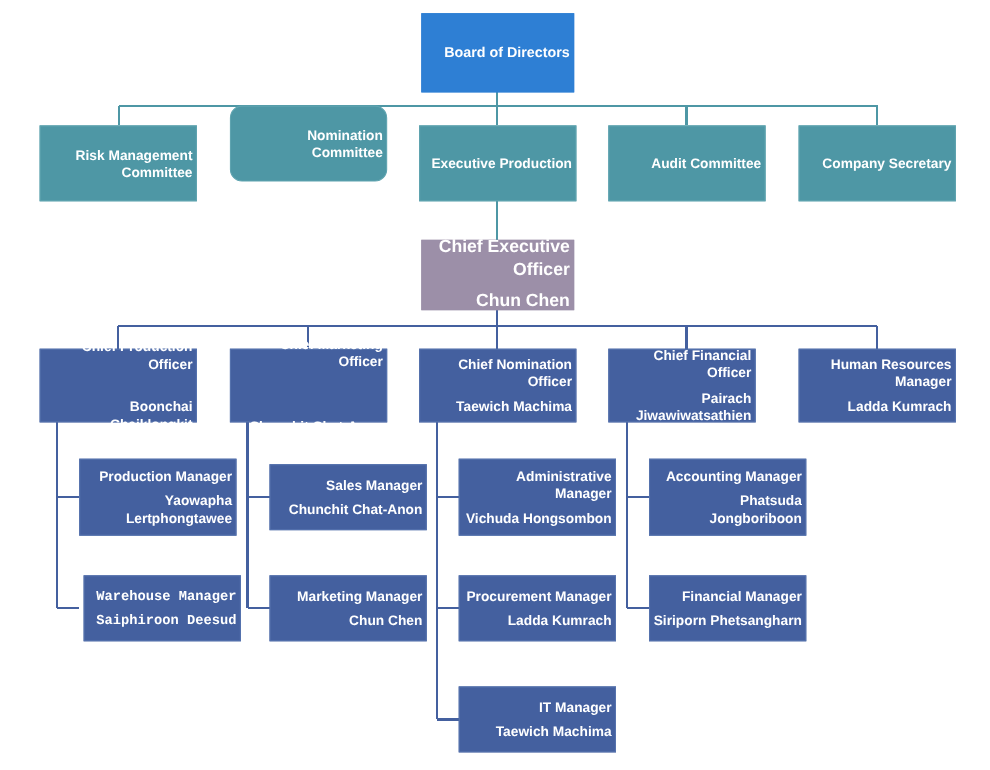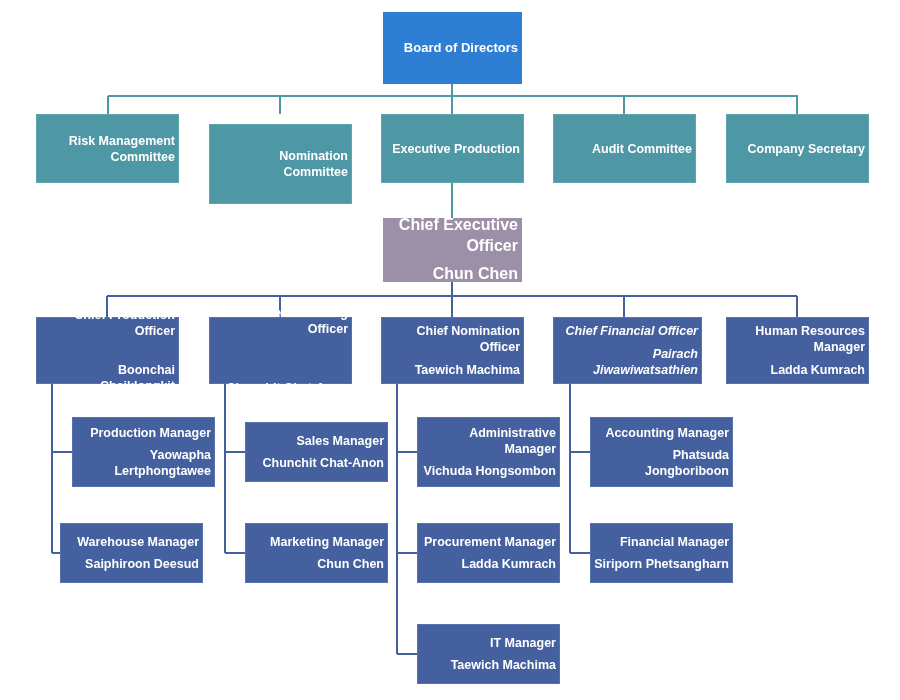--- a/index.html
+++ b/index.html
@@ -127,21 +127,21 @@
   </svg>
 
   <div class="node n-board" style="left:383px; top:12px; width:139px; height:72px;">
     <span class="title">Board of Directors</span>
   </div>
 
   <div class="node n-committee" style="left:36px; top:114px; width:143px; height:69px;">
     <span class="title">Risk Management Committee</span>
   </div>
 
-  <div class="node n-committee" style="left:209px; top:124px; width:143px; height:80px;">
+  <div class="node n-committee" style="left:209px; top:96px; width:143px; height:69px;border-radius:11px;">
     <span class="title">Nomination Committee</span>
   </div>
 
   <div class="node n-committee" style="left:381px; top:114px; width:143px; height:69px;">
     <span class="title">Executive Production</span>
   </div>
 
   <div class="node n-committee" style="left:553px; top:114px; width:143px; height:69px;">
     <span class="title">Audit Committee</span>
   </div>
@@ -163,21 +163,21 @@
   <div class="node n-exec" style="left:209px; top:317px; width:143px; height:67px;gap:36px;">
     <span class="title">Chief Marketing Officer</span>
     <span class="person">Chunchit Chat-Anon</span>
   </div>
 
   <div class="node n-exec" style="left:381px; top:317px; width:143px; height:67px;">
     <span class="title">Chief Nomination Officer</span>
     <span class="person">Taewich Machima</span>
   </div>
 
-  <div class="node n-exec" style="left:553px; top:317px; width:149px; height:67px;font-style:italic;">
+  <div class="node n-exec" style="left:553px; top:317px; width:134px; height:67px;">
     <span class="title">Chief Financial Officer</span>
     <span class="person">Pairach Jiwawiwatsathien</span>
   </div>
 
   <div class="node n-exec" style="left:726px; top:317px; width:143px; height:67px;">
     <span class="title">Human Resources Manager</span>
     <span class="person">Ladda Kumrach</span>
   </div>
 
   <div class="node n-mgr" style="left:72px; top:417px; width:143px; height:70px;">
@@ -193,21 +193,21 @@
   <div class="node n-mgr" style="left:417px; top:417px; width:143px; height:70px;">
     <span class="title">Administrative Manager</span>
     <span class="person">Vichuda Hongsombon</span>
   </div>
 
   <div class="node n-mgr" style="left:590px; top:417px; width:143px; height:70px;">
     <span class="title">Accounting Manager</span>
     <span class="person">Phatsuda Jongboriboon</span>
   </div>
 
-  <div class="node n-mgr" style="left:60px; top:523px; width:143px; height:60px;">
+  <div class="node n-mgr" style="left:76px; top:523px; width:143px; height:60px;font-family:Liberation Mono, monospace;">
     <span class="title">Warehouse Manager</span>
     <span class="person">Saiphiroon Deesud</span>
   </div>
 
   <div class="node n-mgr" style="left:245px; top:523px; width:143px; height:60px;">
     <span class="title">Marketing Manager</span>
     <span class="person">Chun Chen</span>
   </div>
 
   <div class="node n-mgr" style="left:417px; top:523px; width:143px; height:60px;">

